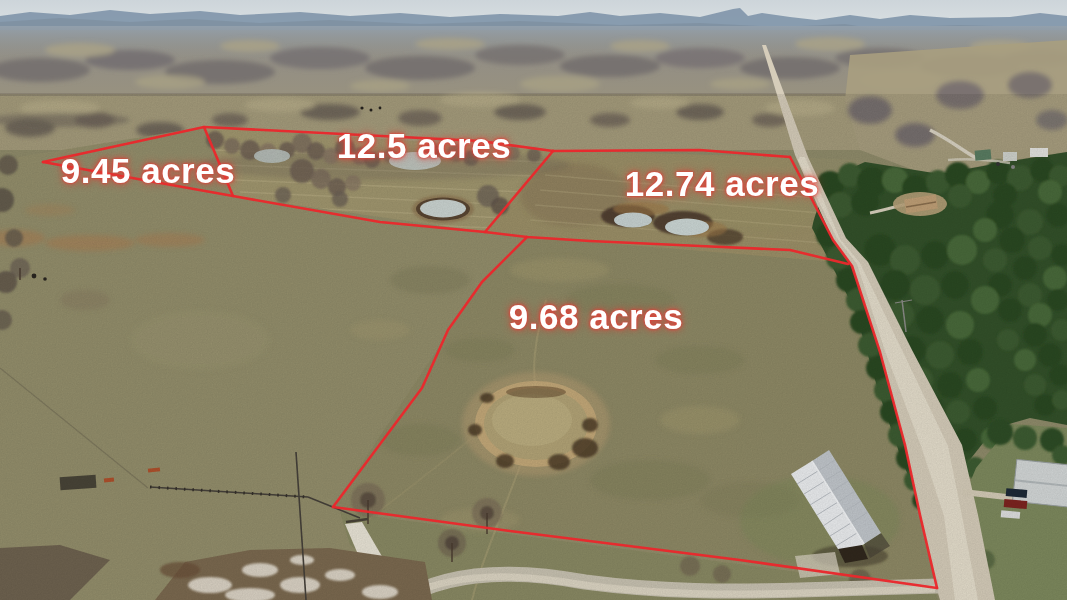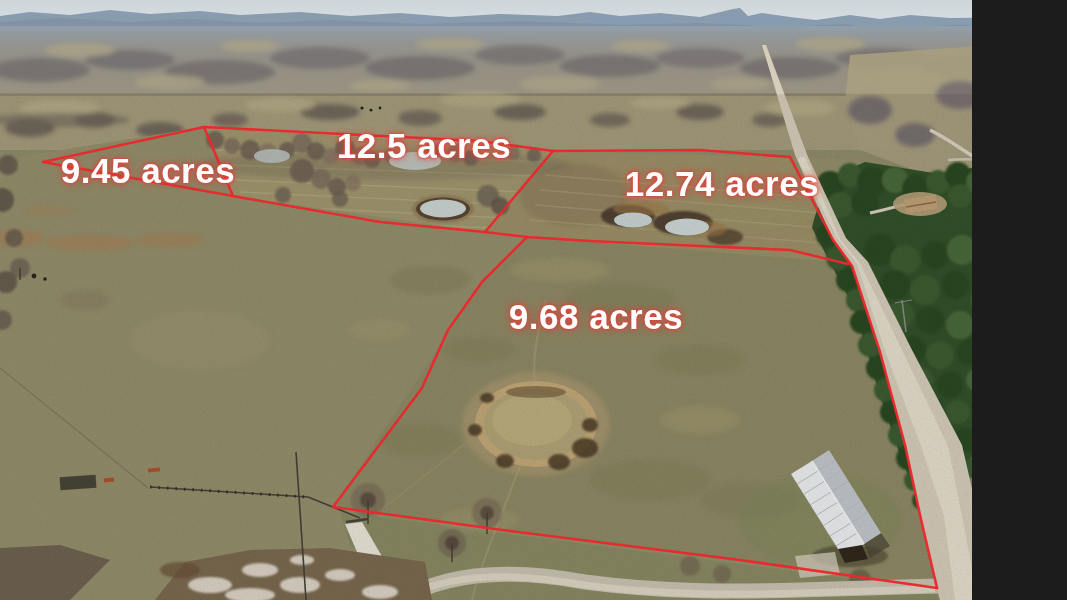--- a/index.html
+++ b/index.html
@@ -1,16 +1,16 @@
 <!DOCTYPE html>
 <html style="--boundary-color: #e8282c; --label-text-color: #ffffff; --label-glow-color: #e04038;"><head>
 <meta charset="utf-8">
 <style>
   html,body{margin:0;padding:0;background:#1c1c1c;}
-  .scene{position:relative;width:972px;height:600px;overflow:hidden;
+  .scene{position:relative;width:1067px;height:600px;overflow:hidden;
          font-family:"Liberation Sans",sans-serif;background:#8e8a6b;}
   .scene svg{position:absolute;left:0;top:0;display:block;}
   .acre-label{position:absolute;transform:translate(-50%,-50%);
     color:var(--label-text-color,#ffffff);
     font-size:35px;font-weight:600;letter-spacing:.5px;white-space:nowrap;
     text-shadow:0 0 2px var(--label-glow-color,#e04038),
                 0 0 4px var(--label-glow-color,#e04038),
                 0 0 10px rgba(224,64,56,.8);}
   .boundary{fill:none;stroke:var(--boundary-color,#e8282c);
     stroke-width:2.6;stroke-linejoin:round;stroke-linecap:round;opacity:.97;}

